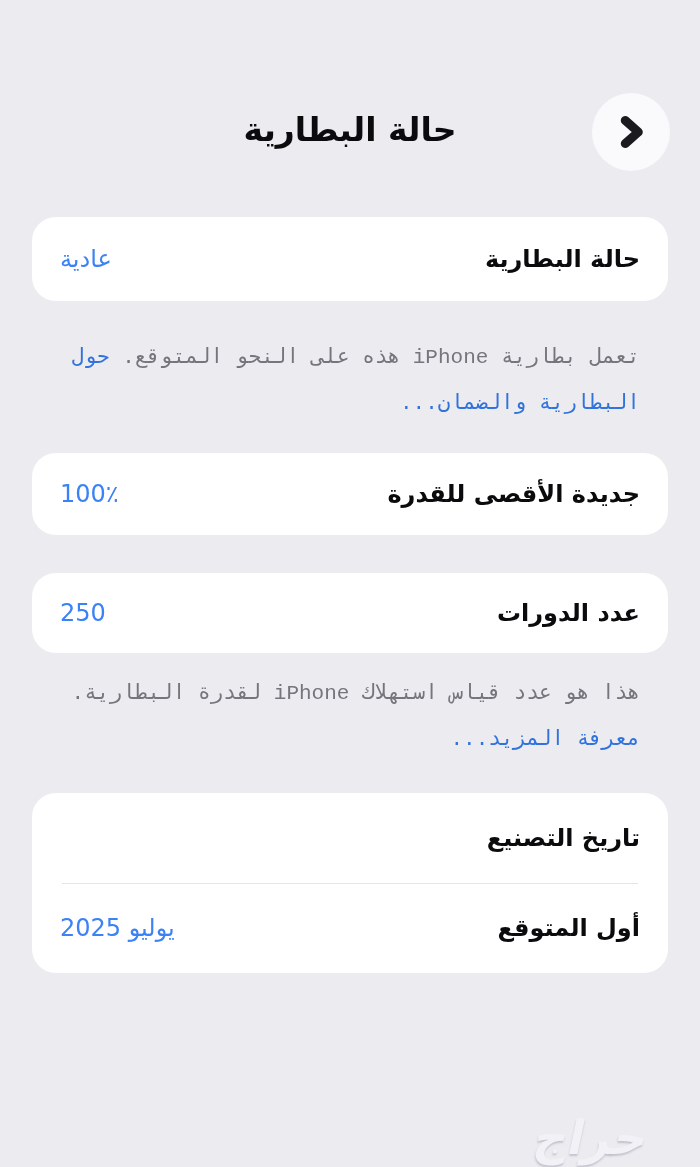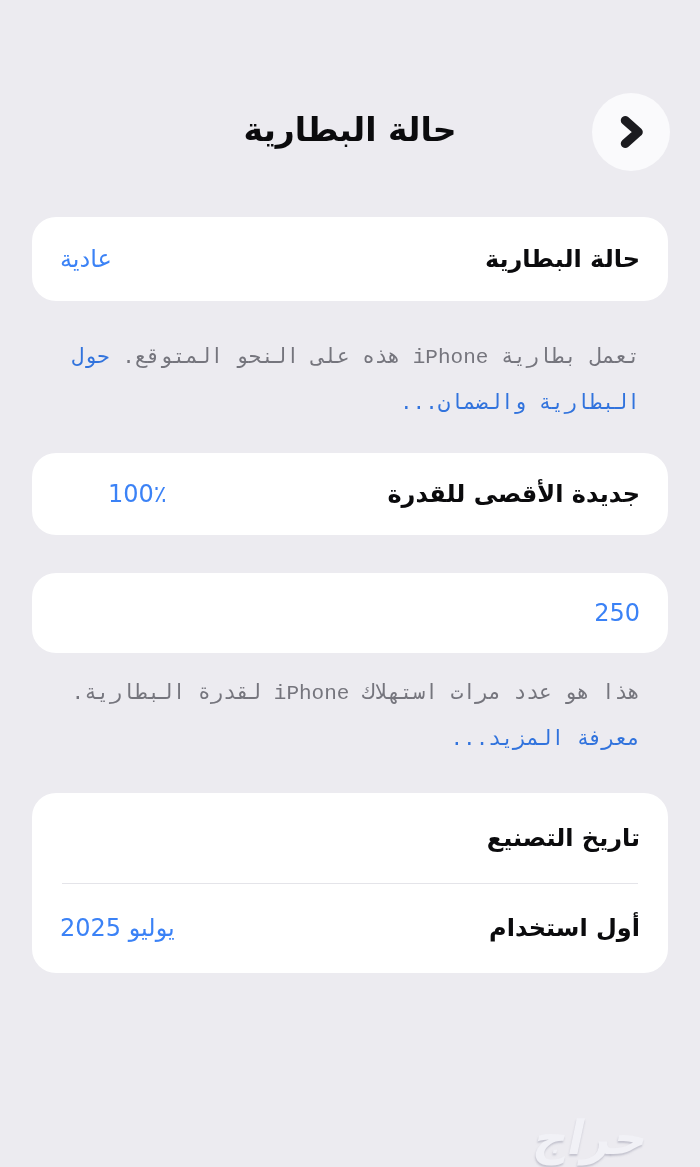--- a/index.html
+++ b/index.html
@@ -44,21 +44,21 @@
     border:none; cursor:pointer;
   }
 
   
   .content { position:absolute; top:217px; right:32px; left:32px; }
   .card { background:#ffffff; border-radius:24px; }
   .row { display:flex; align-items:center; justify-content:space-between; padding:0 28px; }
   .card-1 .row{height:84px;} .card-2 .row{height:82px;} .card-3 .row{height:80px;} .card-4 .row{height:89.5px;}
   .row-label { font-size:24px; font-weight:700; color:#0b0b0d; }
   .row-value { font-size:24px; color:#3b82f6; }
-  .ltr { direction:ltr; unicode-bidi:embed;margin-left:48px; }
+  .ltr { direction:ltr; unicode-bidi:embed; }
   .separator { height:1px; background:#e4e4e9; margin:0 30px; }
   .footnote { font-size:21px; line-height:46px; color:#75757d; padding:0 28px; text-align:right;font-family:Liberation Mono, monospace; }
   .f1 { margin-top:34px; } .f2 { margin-top:6px; } .f3 { margin-top:18px; }
   .card-2 { margin-top:26px; } .card-3 { margin-top:38px; } .card-4 { margin-top:30px; }
   .link { color:#3173dd; cursor:pointer; }
 
   
   .watermark {
     position:absolute; bottom:2px; right:52px;
     font-size:47px; font-weight:700; letter-spacing:1px;
@@ -93,34 +93,35 @@
 
     <div class="card card-2">
       <div class="row">
         <span class="row-label">جديدة الأقصى للقدرة</span>
         <span class="row-value ltr">100٪</span>
       </div>
     </div>
 
     <div class="card card-3">
       <div class="row">
+        <span class="row-label">عدد الدورات</span>
         <span class="row-value ltr">250</span>
       </div>
     </div>
     <div class="footnote f3">
-      <span>هذا هو عدد مرات استهلاك iPhone لقدرة البطارية. </span><span class="link">معرفة المزيد...</span>
+      <span>هذا هو عدد قياس استهلاك iPhone لقدرة البطارية. </span><span class="link">معرفة المزيد...</span>
     </div>
 
     <div class="card card-4">
       <div class="row">
         <span class="row-label">تاريخ التصنيع</span>
       </div>
       <div class="separator"></div>
       <div class="row">
-        <span class="row-label">أول استخدام</span>
+        <span class="row-label">أول المتوقع</span>
         <span class="row-value">يوليو 2025</span>
       </div>
     </div>
 
   </div>
 
   <div class="watermark">حراج</div>
 
 </div>
 

